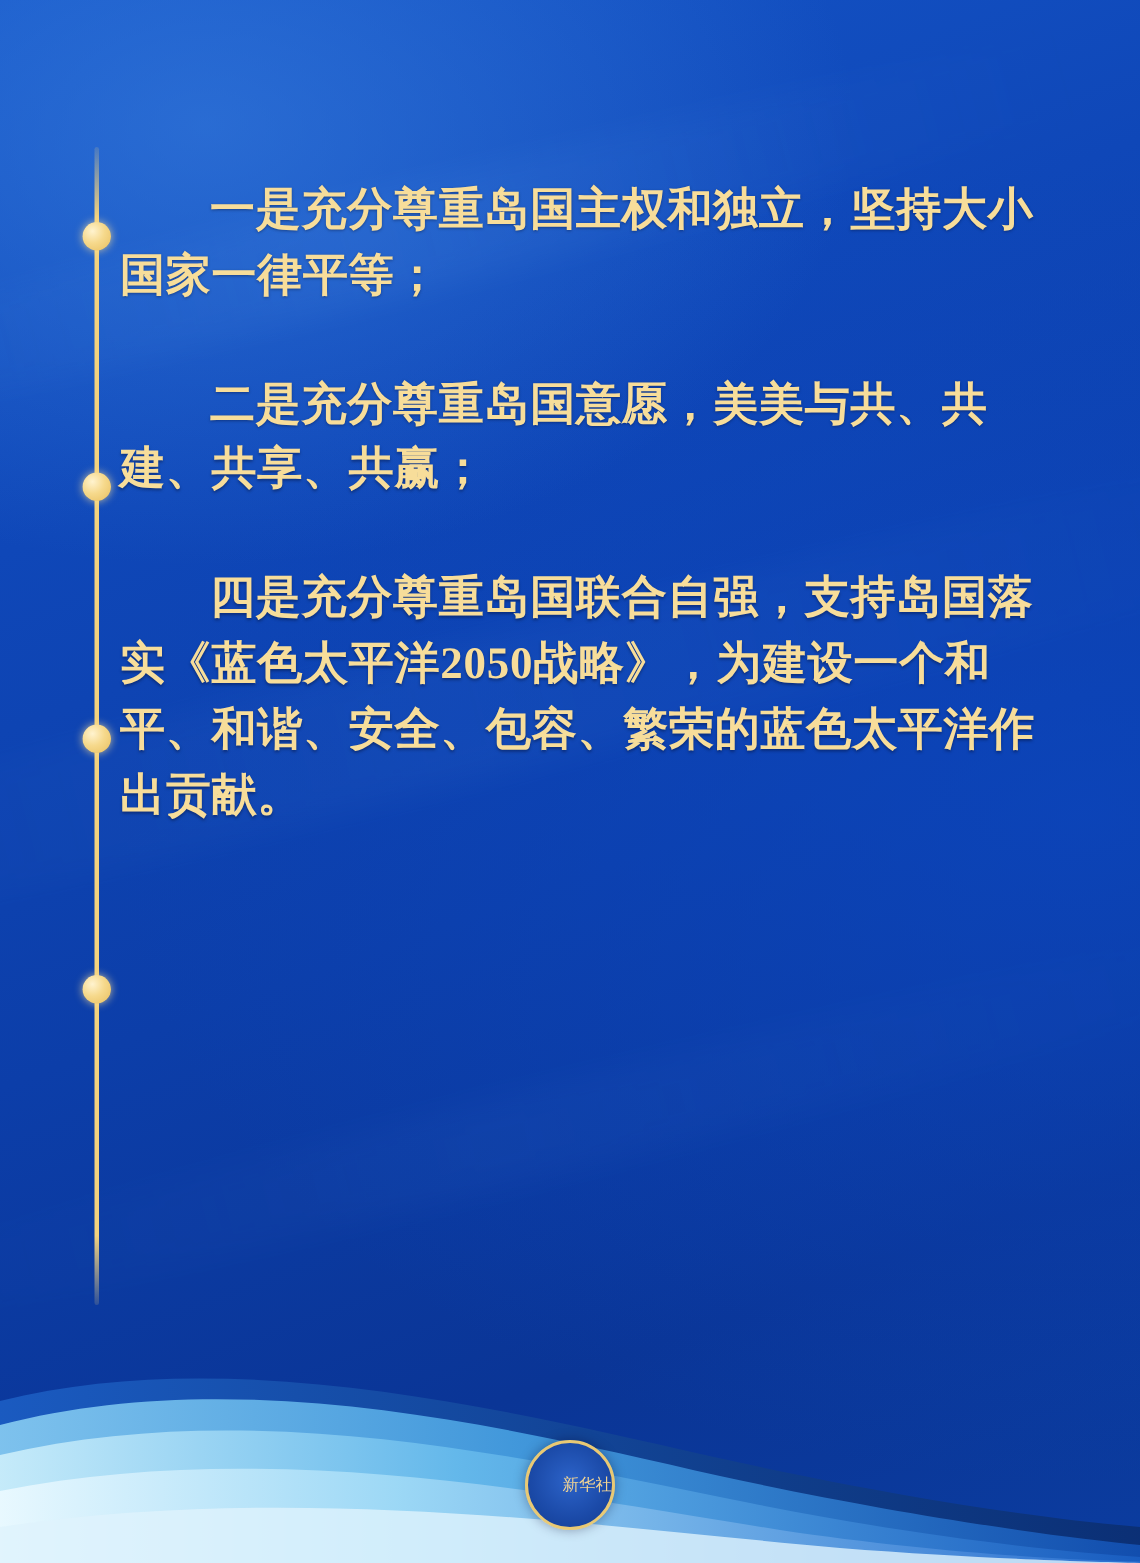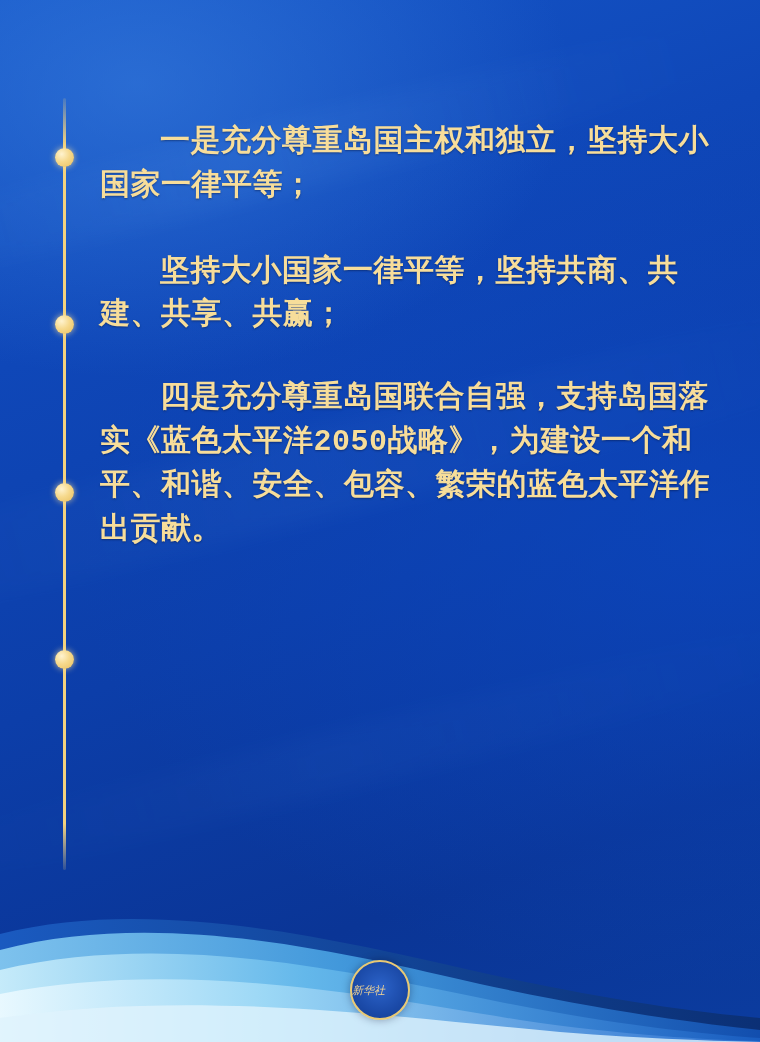--- a/index.html
+++ b/index.html
@@ -50,36 +50,36 @@
     left: 55px;
     width: 19px;
     height: 19px;
     border-radius: 50%;
     background: radial-gradient(circle at 35% 32%, #fff3cf 0%, #f6d98c 45%, #e8bf5f 100%);
     box-shadow: 0 0 6px rgba(255,226,150,0.75);
   }
 
   .content {
     position: absolute;
-    left: 100px;
+    left: 80px;
     top: 118px;
     width: 618px;
   }
   .para {
     color: #f7dd9a;
     font-size: 30px;
     line-height: 1.46;
     letter-spacing: 0.5px;
     font-weight: 700;
     text-indent: 60px;
     margin: 0 0 42px 0;
     text-shadow: 0 1px 2px rgba(0,0,20,0.35);
     font-family: "Liberation Serif", "DejaVu Serif", serif;
   }
-  .para:last-child { margin-bottom: 0; font-family: Liberation Mono, monospace; }
+  .para:last-child { margin-bottom: 0; }
 
   
   .waves {
     position: absolute;
     left: 0;
     bottom: 0;
     width: 760px;
     height: 200px;
     pointer-events: none;
   }
@@ -89,23 +89,22 @@
     left: 50%;
     bottom: 22px;
     transform: translateX(-50%);
     width: 56px;
     height: 56px;
     border-radius: 50%;
     background: radial-gradient(circle at 50% 45%, #2c63c9 0%, #1b4aa8 60%, #123b8f 100%);
     border: 2px solid #e9c974;
     display: flex;
     align-items: center;
-    justify-content: flex-start;
+    justify-content: flex-end;
     box-shadow: 0 0 8px rgba(0,0,40,0.35);
-    font-style: italic;
   }
   .emblem .glyph {
     color: #f2d493;
     font-size: 11px;
     line-height: 1;
     text-align: center;
     font-family: "Liberation Sans", sans-serif;
     letter-spacing: 0;
   }
 </style>
@@ -119,21 +118,21 @@
   <div class="streak s3"></div>
 
   <div class="rail"></div>
   <div class="dot" style="top:148px;"></div>
   <div class="dot" style="top:315px;"></div>
   <div class="dot" style="top:483px;"></div>
   <div class="dot" style="top:650px;"></div>
 
   <div class="content">
     <p class="para">一是充分尊重岛国主权和独立，坚持大小国家一律平等；</p>
-    <p class="para">坚持大小国家一律平等，坚持共商、共建、共享、共赢；</p>
+    <p class="para">二是充分尊重岛国意愿，美美与共、共建、共享、共赢；</p>
     <p class="para">四是充分尊重岛国联合自强，支持岛国落实《蓝色太平洋2050战略》，为建设一个和平、和谐、安全、包容、繁荣的蓝色太平洋作出贡献。</p>
   </div>
 
   <svg class="waves" viewBox="0 0 760 200" preserveAspectRatio="none">
     <defs>
       <linearGradient id="w1" x1="0" y1="0" x2="1" y2="0">
         <stop offset="0%" stop-color="#8fd4f5"></stop>
         <stop offset="45%" stop-color="#4aa6e6"></stop>
         <stop offset="100%" stop-color="#1353b8"></stop>
       </linearGradient>

